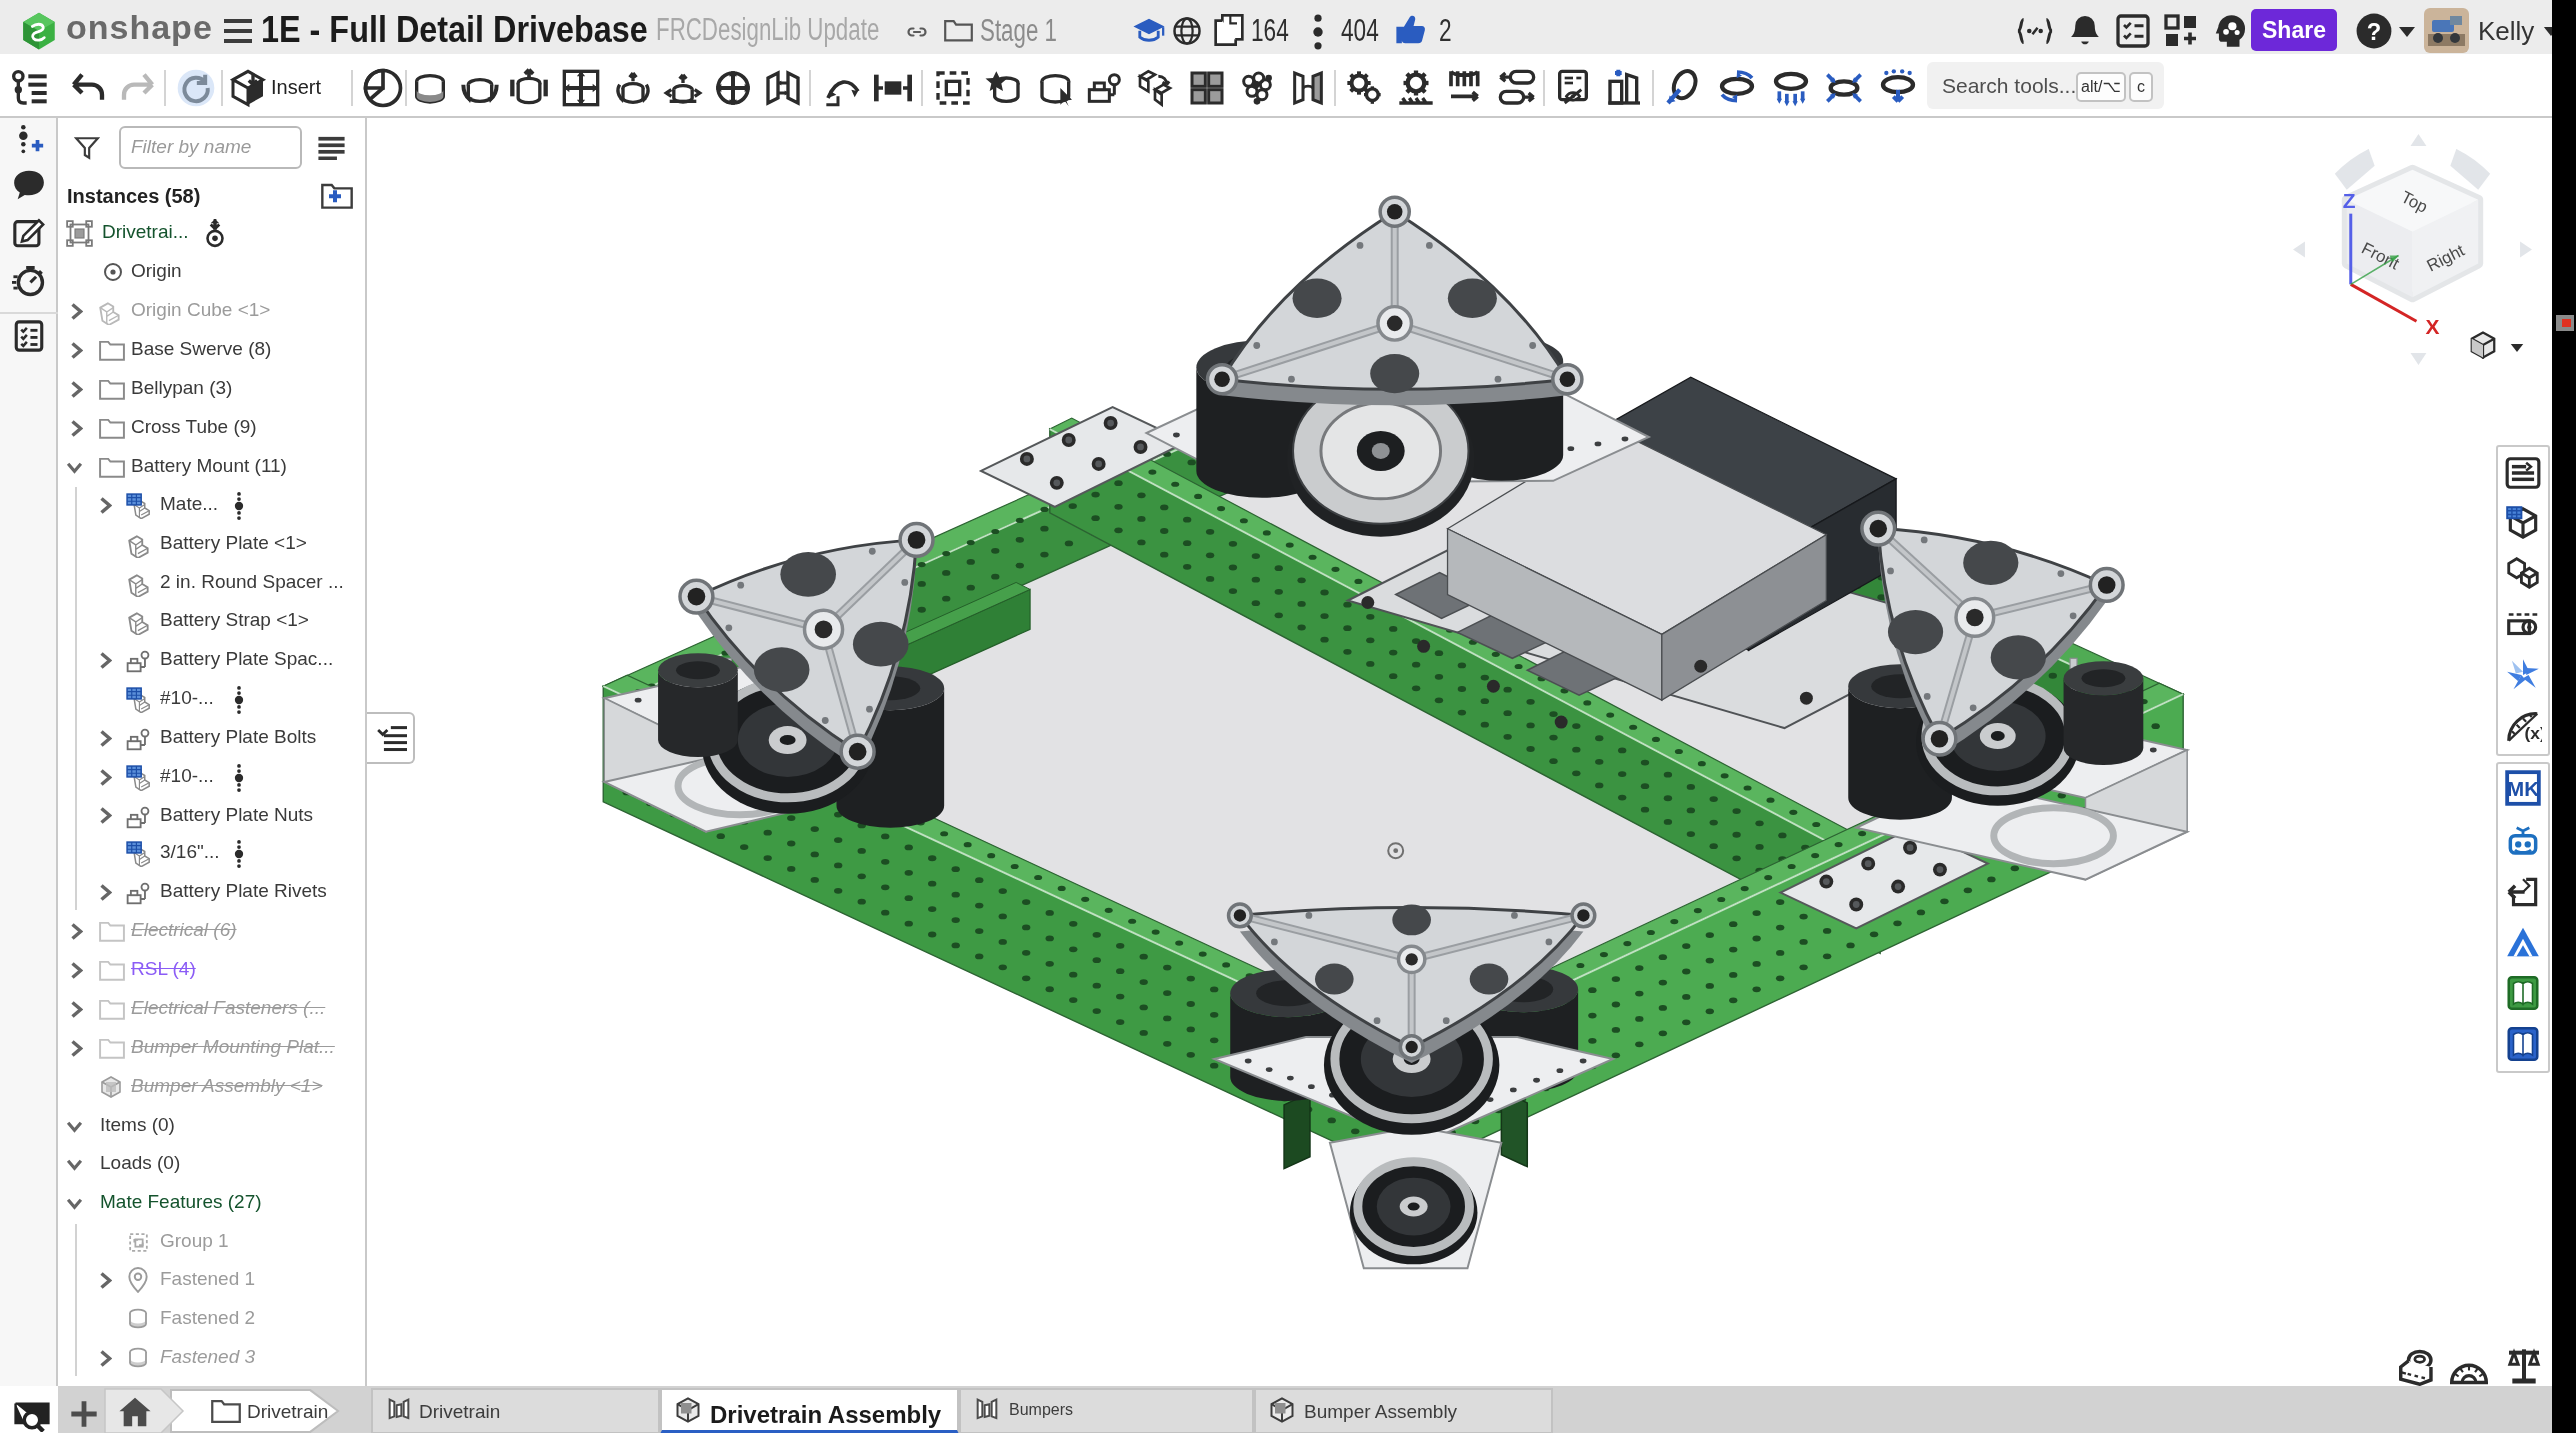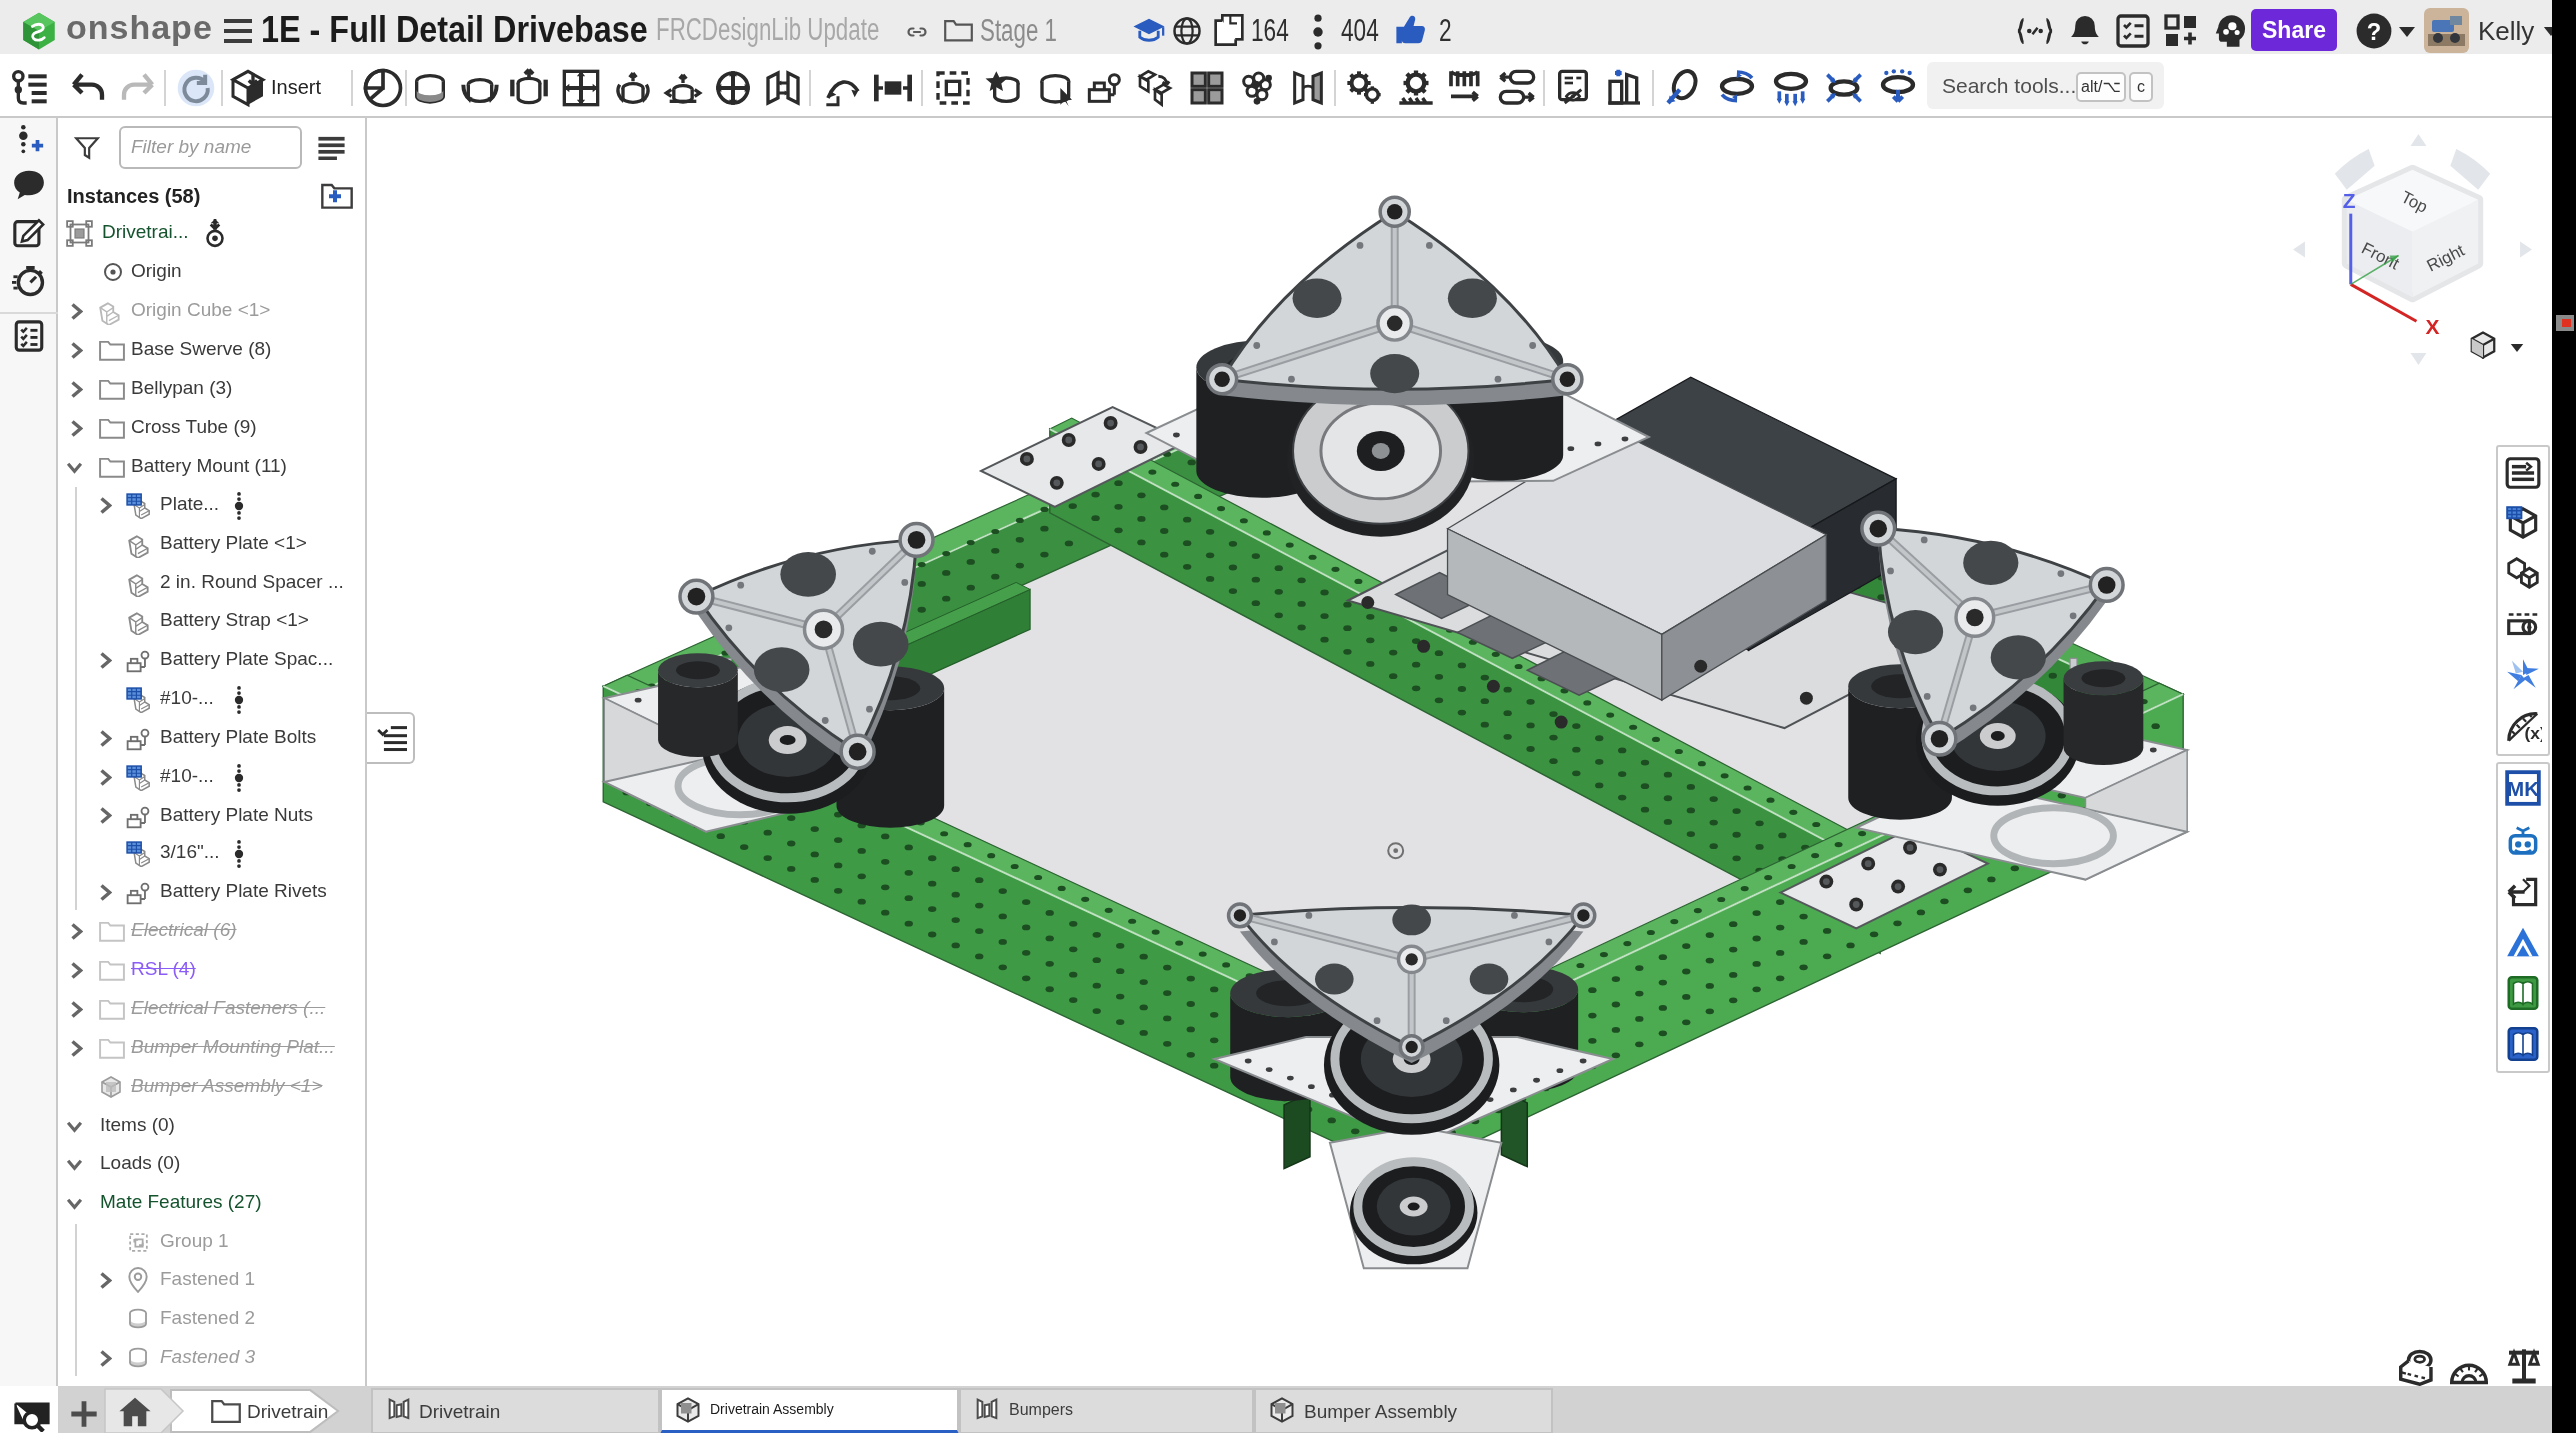--- a/index.html
+++ b/index.html
@@ -497,21 +497,21 @@
     <path d="M3 2l7 6-7 6" fill="none" stroke="#666" stroke-width="3"></path>
   </svg>
 <svg class="abs" style="left:126px;top:493px" width="26" height="26" viewBox="0 0 24 24">
     <g transform="translate(5,4) scale(0.82)">
       <path d="M3 8 10 4l5 3v5l5 3v4l-9 5-6-4Z" fill="#fff" stroke="#8a8a8a" stroke-width="1.7"></path>
       <path d="M3 8l6 4 0 11M9 12l6-4M15 12l-6 4M20 15l-9 5" fill="none" stroke="#8a8a8a" stroke-width="1.3"></path>
     </g>
     <rect x="1" y="1" width="13" height="10" fill="#5b8fd9" stroke="#1d4fa8" stroke-width="1.4"></rect>
     <path d="M1 4.3h13M1 7.6h13M5.3 1v10M9.6 1v10" stroke="#1d4fa8" stroke-width="1.1"></path>
   </svg>
-<div class="abs" style="left:160px;top:493px;font-size:19px;color:#3a3a3a;white-space:nowrap">Plate...</div>
+<div class="abs" style="left:160px;top:493px;font-size:19px;color:#3a3a3a;white-space:nowrap">Mate...</div>
 <svg class="abs" style="left:233px;top:491px" width="12" height="30" viewBox="0 0 10 26">
     <g fill="#2b2b2b">
       <circle cx="5" cy="2.5" r="1.6"></circle>
       <circle cx="5" cy="7" r="1.6"></circle>
       <circle cx="5" cy="13" r="3.6"></circle>
       <circle cx="5" cy="19" r="1.6"></circle>
       <circle cx="5" cy="23.5" r="1.6"></circle>
     </g>
   </svg>
 <svg class="abs" style="left:126px;top:532px" width="26" height="26" viewBox="0 0 24 24">
@@ -1820,21 +1820,21 @@
     <path d="M4 3v16l4-1.5V5Z M20 3v16l-4-1.5V5Z" fill="#fff" stroke="#4c4c4c" stroke-width="1.7"></path>
     <path d="M10 8l4-1v10l-4 1Z" fill="#fff" stroke="#4c4c4c" stroke-width="1.7"></path>
   </svg>
 <div class="abs" style="left:419px;top:1401px;font-size:19px;color:#3c3c3c">Drivetrain</div>
 <div class="abs" style="left:660px;top:1388px;width:299px;height:46px;background:#fff;border:2px solid #c2c2c2;border-bottom:4px solid #2a5fc4"></div>
 <svg class="abs" style="left:674px;top:1396px" width="28" height="28" viewBox="0 0 24 24">
     <path d="M12 2 3 7v10l9 5 9-5V7Z" fill="#e9e9e9" stroke="#3c3c3c" stroke-width="1.7"></path>
     <path d="M3 7l9 5 9-5M12 12v10" fill="none" stroke="#3c3c3c" stroke-width="1.7"></path>
     <rect x="6" y="6" width="9" height="9" fill="#8f8f8f"></rect>
   </svg>
-<div class="abs" style="left:710px;top:1401px;font-size:14px;color:#1b1b1b;font-weight:400">Drivetrain Assembly</div>
+<div class="abs" style="left:710px;top:1401px;font-size:24px;color:#1b1b1b;font-weight:700">Drivetrain Assembly</div>
 <div class="abs" style="left:959px;top:1388px;width:295px;height:46px;background:#dcdcdc;border:2px solid #c2c2c2"></div>
 <svg class="abs" style="left:973px;top:1396px" width="28" height="28" viewBox="0 0 24 24">
     <path d="M4 3v16l4-1.5V5Z M20 3v16l-4-1.5V5Z" fill="#fff" stroke="#4c4c4c" stroke-width="1.7"></path>
     <path d="M10 8l4-1v10l-4 1Z" fill="#fff" stroke="#4c4c4c" stroke-width="1.7"></path>
   </svg>
 <div class="abs" style="left:1009px;top:1401px;font-size:16px;color:#3c3c3c">Bumpers</div>
 <div class="abs" style="left:1254px;top:1388px;width:299px;height:46px;background:#dcdcdc;border:2px solid #c2c2c2"></div>
 <svg class="abs" style="left:1268px;top:1396px" width="28" height="28" viewBox="0 0 24 24">
     <path d="M12 2 3 7v10l9 5 9-5V7Z" fill="#e9e9e9" stroke="#3c3c3c" stroke-width="1.7"></path>
     <path d="M3 7l9 5 9-5M12 12v10" fill="none" stroke="#3c3c3c" stroke-width="1.7"></path>

